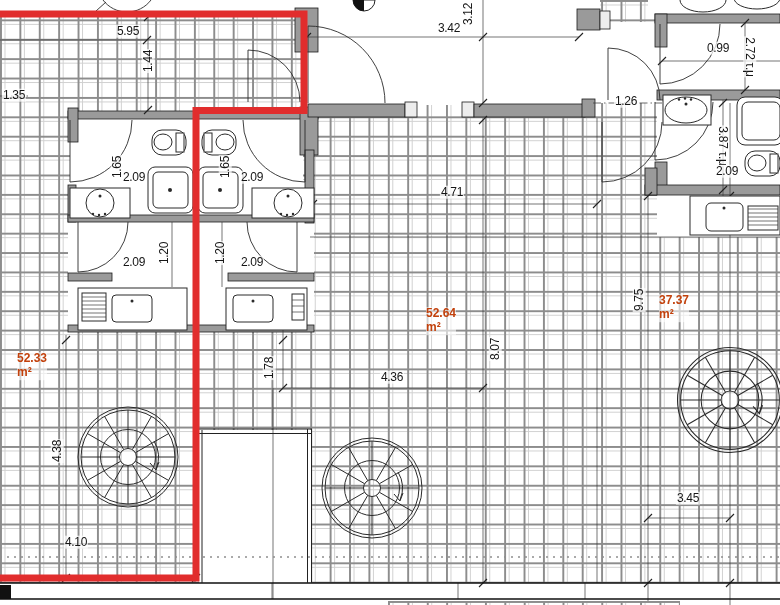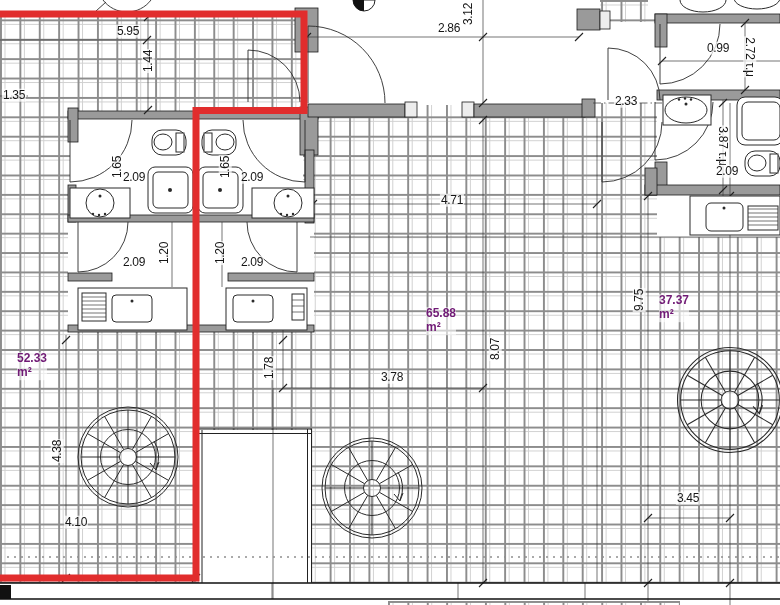--- a/index.html
+++ b/index.html
@@ -13,21 +13,21 @@
       linear-gradient(to right,#d0d0d0 1px,transparent 1px);
     background-size:19.4px 19.4px;
     background-position:0 0,0 0,4.5px 4.5px,4.5px 4.5px}
   .tiles.sliver{inset:auto;left:388px;top:601px;width:292px;height:4px}
   svg.geo{position:absolute;left:0;top:0}
   .dim{position:absolute;transform:translate(-50%,-50%);font-size:12px;letter-spacing:-0.3px;
        color:#161616;background:rgba(255,255,255,.72);padding:0 1px;white-space:nowrap;line-height:1.05}
   .dim.v{transform:translate(-50%,-50%) rotate(-90deg)}
   .dim.vcw{transform:translate(-50%,-50%) rotate(90deg)}
   .area{position:absolute;transform:translate(-50%,-50%);font-size:12px;font-weight:600;
-        color:#701a75;line-height:1.15;background:rgba(255,255,255,.6);white-space:nowrap;text-align:left}
+        color:#c2410c;line-height:1.15;background:rgba(255,255,255,.6);white-space:nowrap;text-align:left}
   .wall{fill:#9a9a9a;stroke:#1c1c1c;stroke-width:.8}
   .wallw{fill:#ededed;stroke:#1c1c1c;stroke-width:.8}
   .fix{fill:#fff;stroke:#2a2a2a;stroke-width:1}
   .thin{stroke:#3a3a3a;stroke-width:.7;fill:none}
   .thin2{stroke:#222;stroke-width:1;fill:none}
   .wline{stroke:#111;stroke-width:1.5;fill:none}
   .tick{stroke:#222;stroke-width:1.1;fill:none}
   .door{stroke:#2a2a2a;stroke-width:.9;fill:none}
   .dashdot{stroke:#444;stroke-width:.8;fill:none;stroke-dasharray:8 3 1.5 3}
   .dotted{stroke:#8f8f8f;stroke-width:1.3;fill:none;stroke-dasharray:2 5}
@@ -226,50 +226,50 @@
     <use href="#stairp" transform="translate(128,457)"></use>
     <use href="#stairp" transform="translate(372,488)"></use>
     <use href="#stairp" transform="translate(730,400) scale(1.05)"></use>
 
     <path class="red" d="M0,14 H304 V110.5 H196 V578 H0"></path>
   </svg>
 
   <div class="dim" style="left:128px;top:31px">5.95</div>
   <div class="dim v" style="left:148px;top:61px">1.44</div>
   <div class="dim" style="left:14px;top:95px">1.35</div>
-  <div class="dim" style="left:449px;top:28px">2.86</div>
+  <div class="dim" style="left:449px;top:28px">3.42</div>
   <div class="dim v" style="left:468px;top:14px">3.12</div>
-  <div class="dim" style="left:626px;top:101px">2.33</div>
+  <div class="dim" style="left:626px;top:101px">1.26</div>
   <div class="dim" style="left:718px;top:48px">0.99</div>
   <div class="dim vcw" style="left:750px;top:57px">2.72 τ.μ</div>
   <div class="dim vcw" style="left:723px;top:146px">3.87 τ.μ</div>
   <div class="dim" style="left:727px;top:171px">2.09</div>
   <div class="dim v" style="left:117px;top:167px">1.65</div>
   <div class="dim" style="left:134px;top:177px">2.09</div>
   <div class="dim v" style="left:225px;top:167px">1.65</div>
   <div class="dim" style="left:252px;top:177px">2.09</div>
   <div class="dim" style="left:134px;top:262px">2.09</div>
   <div class="dim v" style="left:164px;top:253px">1.20</div>
   <div class="dim v" style="left:220px;top:253px">1.20</div>
   <div class="dim" style="left:252px;top:262px">2.09</div>
-  <div class="dim" style="left:452px;top:200px">4.71</div>
+  <div class="dim" style="left:452px;top:192px">4.71</div>
   <div class="dim v" style="left:495px;top:349px">8.07</div>
-  <div class="dim" style="left:392px;top:377px">3.78</div>
+  <div class="dim" style="left:392px;top:377px">4.36</div>
   <div class="dim v" style="left:269px;top:368px">1.78</div>
   <div class="dim v" style="left:57px;top:451px">4.38</div>
-  <div class="dim" style="left:76px;top:522px">4.10</div>
+  <div class="dim" style="left:76px;top:542px">4.10</div>
   <div class="dim v" style="left:639px;top:300px">9.75</div>
   <div class="dim" style="left:688px;top:498px">3.45</div>
 
   <div class="area" style="left:32px;top:366px">
     <div>52.33</div>
     <div>m²</div>
   </div>
   <div class="area" style="left:441px;top:321px">
-    <div>65.88</div>
+    <div>52.64</div>
     <div>m²</div>
   </div>
   <div class="area" style="left:674px;top:308px">
     <div>37.37</div>
     <div>m²</div>
   </div>
 
   <div class="tiles sliver"></div>
 </div>
 

